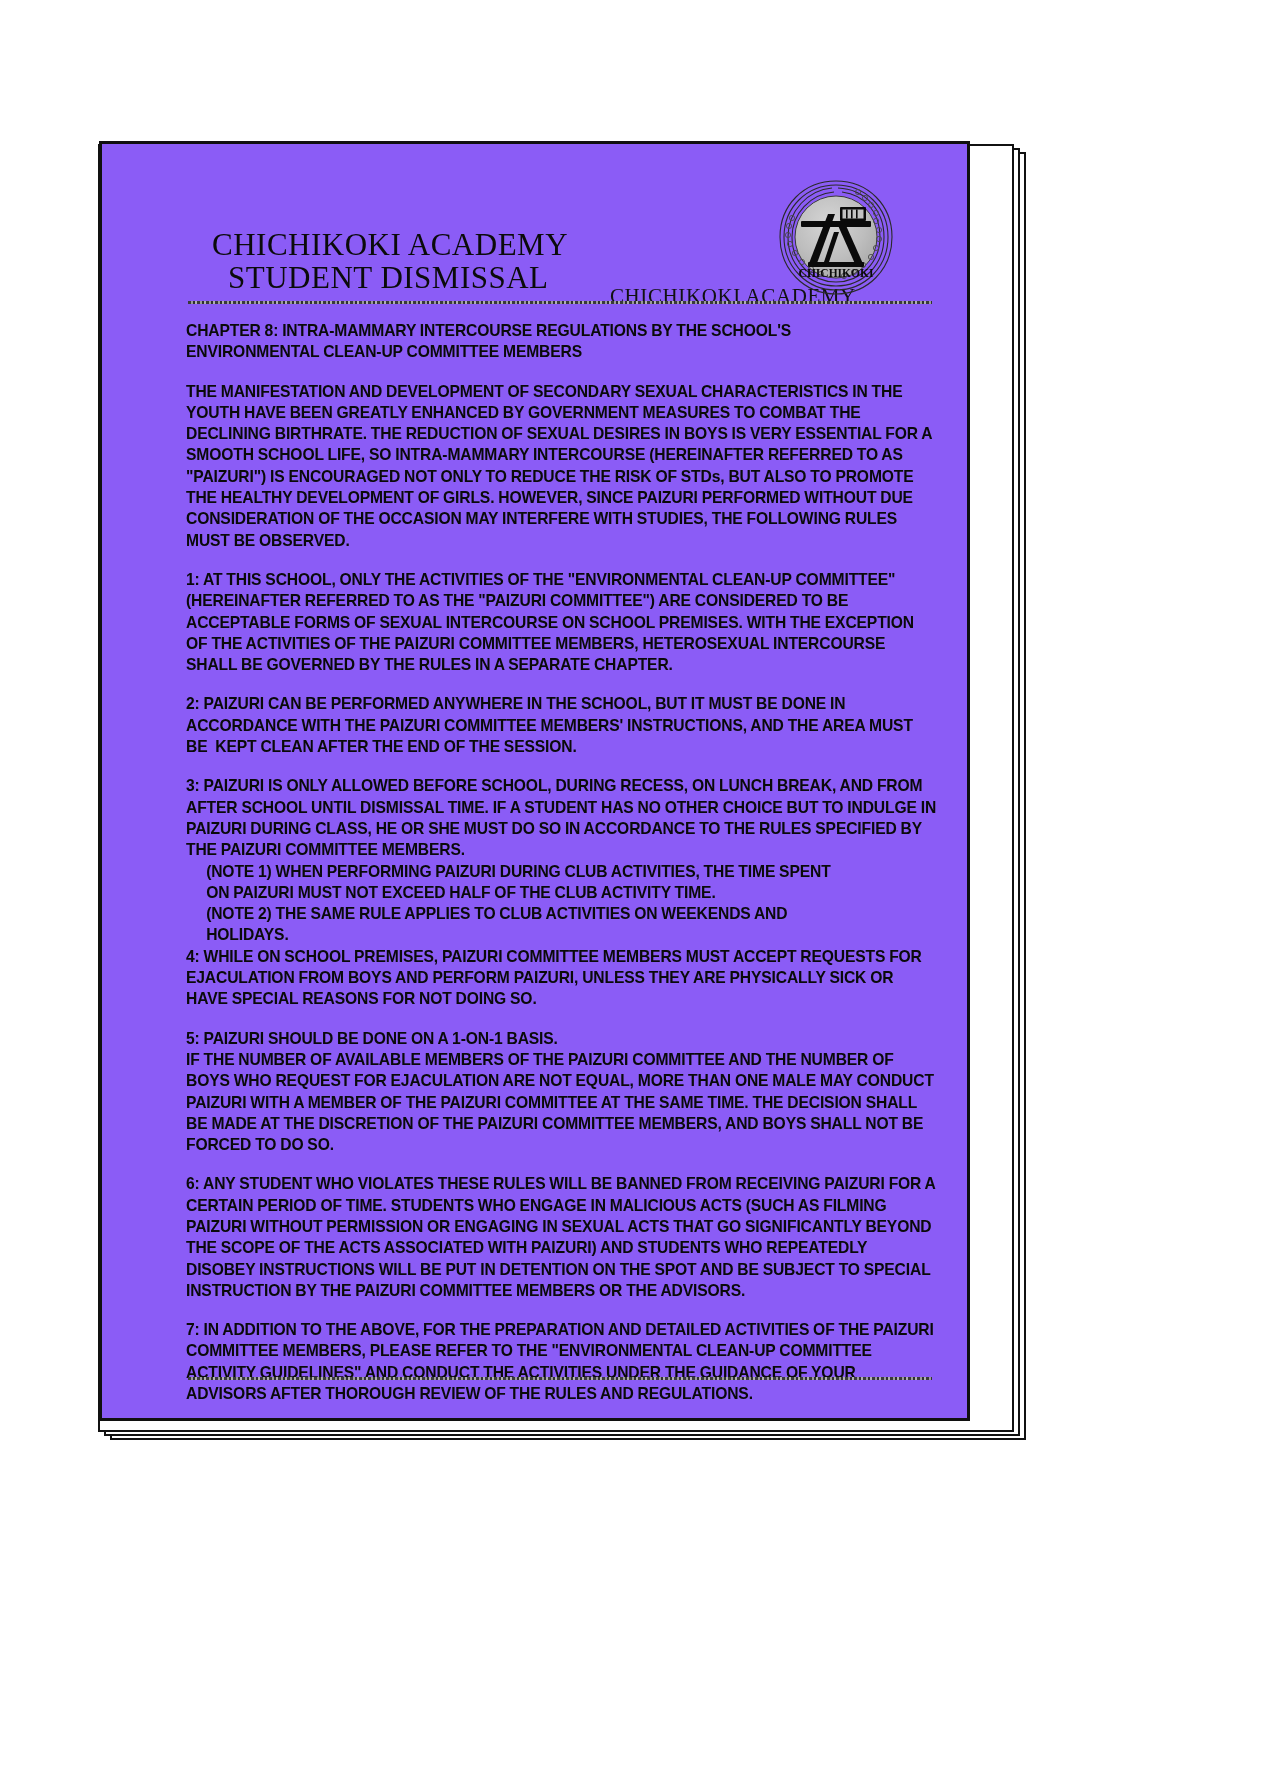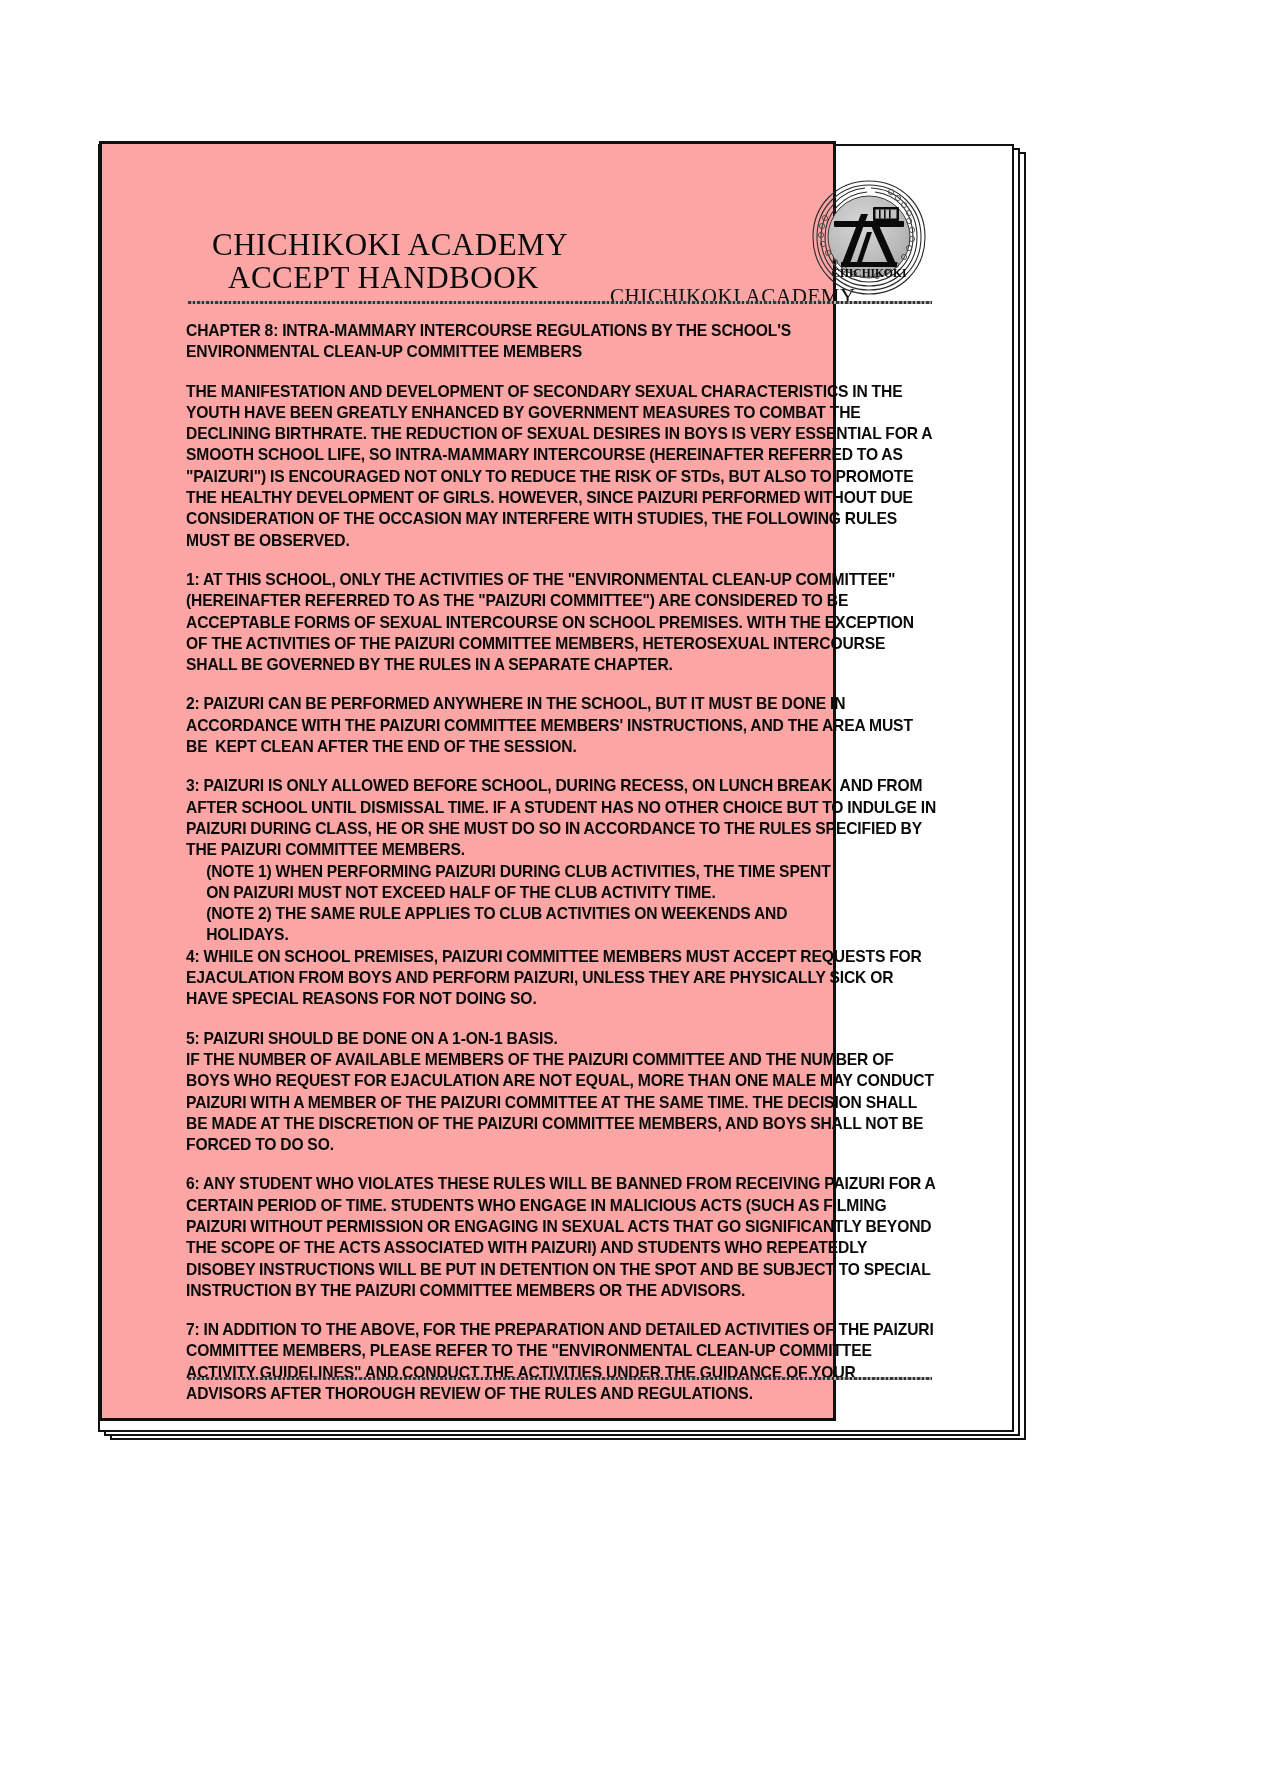--- a/index.html
+++ b/index.html
@@ -23,23 +23,23 @@
     box-sizing: border-box;
   }
   .stack-3 { left: 110px; top: 152px; width: 916px; height: 1288px; }
   .stack-2 { left: 104px; top: 148px; width: 916px; height: 1288px; }
   .stack-1 { left:  98px; top: 144px; width: 916px; height: 1288px; }
 
   .page-sheet {
     position: absolute;
     left: 99px;
     top: 141px;
-    width: 737px;
+    width: 871px;
     height: 1280px;
-    background: #fca5a5;
+    background: #8b5cf6;
     border: 3px solid #101010;
     box-sizing: border-box;
     z-index: 5;
     padding-left: 28px;
   }
 
   
   .masthead {
     position: absolute;
     left: 0; top: 0;
@@ -73,21 +73,21 @@
     font-family: "Liberation Serif", "DejaVu Serif", serif;
     font-size: 21px;
     color: #111111;
     letter-spacing: 0.6px;
     white-space: nowrap;
   }
 
   
   .emblem {
     position: absolute;
-    left: 703px;
+    left: 670px;
     top: 30px;
     width: 128px;
     height: 128px;
   }
   .emblem svg { display: block; width: 128px; height: 128px; }
 
   
   .divider-top {
     position: absolute;
     left: 86px;
@@ -162,21 +162,21 @@
 <div class="page-stack stack-2"></div>
 <div class="page-stack stack-1"></div>
 
 <div class="page-sheet">
   <div class="page-inner">
 
     <div class="masthead">
 
       <div class="title-block">
         <div class="title-line1">CHICHIKOKI ACADEMY</div>
-        <div class="title-line2">ACCEPT HANDBOOK</div>
+        <div class="title-line2">STUDENT DISMISSAL</div>
       </div>
 
       <div class="sub-academy">CHICHIKOKI ACADEMY</div>
 
       <div class="emblem">
         <svg viewBox="0 0 128 128" xmlns="http://www.w3.org/2000/svg">
           <defs>
             <radialGradient id="crestFill" cx="42%" cy="34%" r="72%">
               <stop offset="0%" stop-color="#d6d6d6"></stop>
               <stop offset="62%" stop-color="#bdbdbd"></stop>

